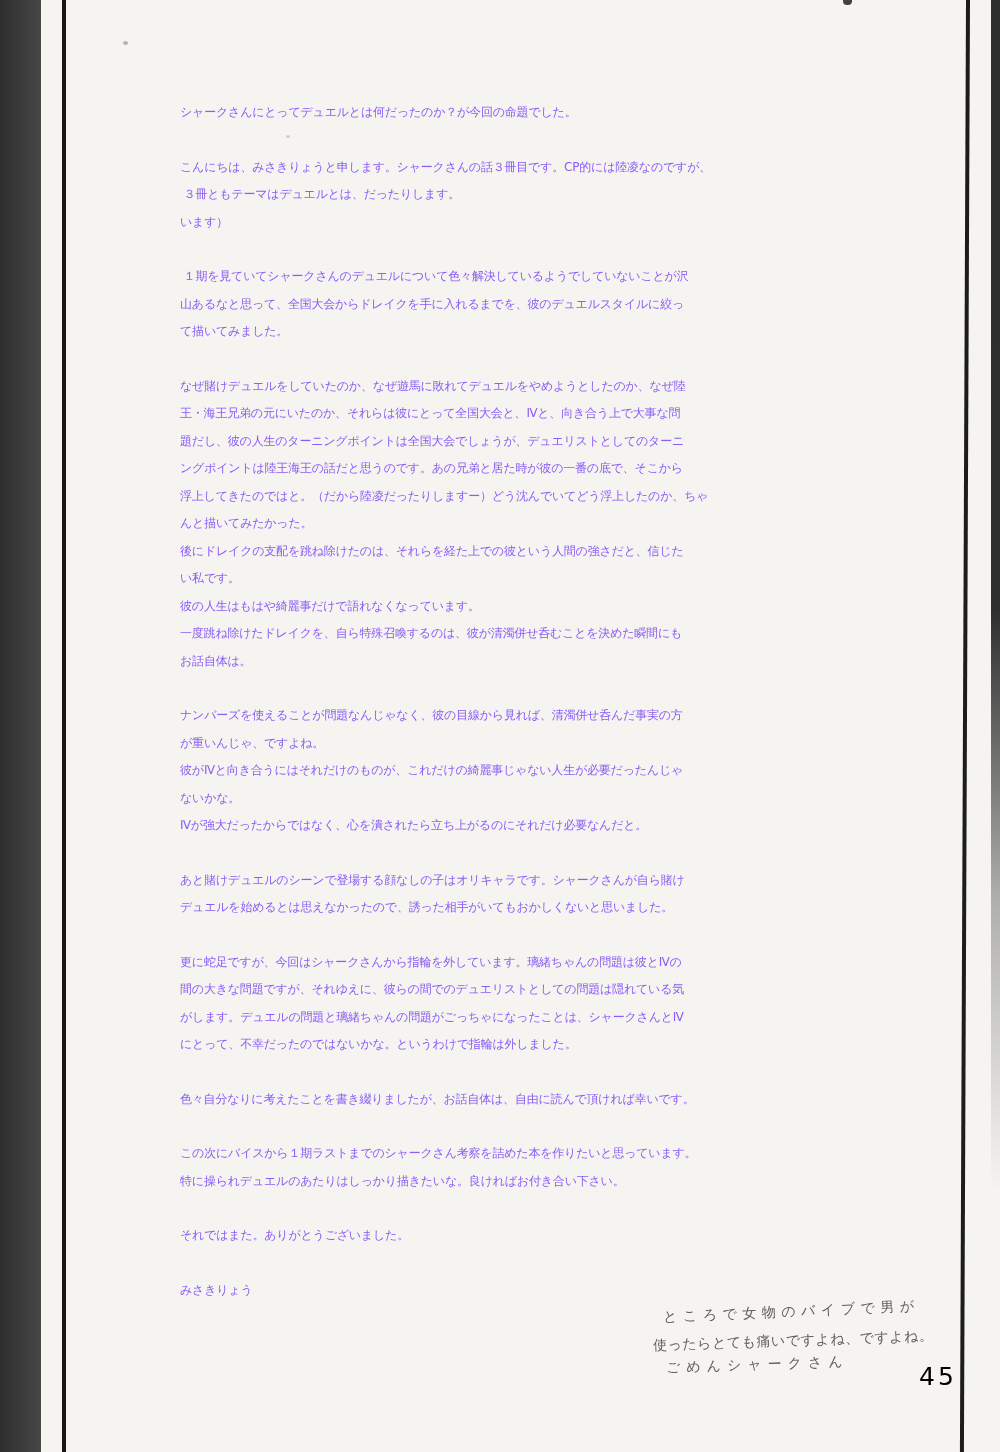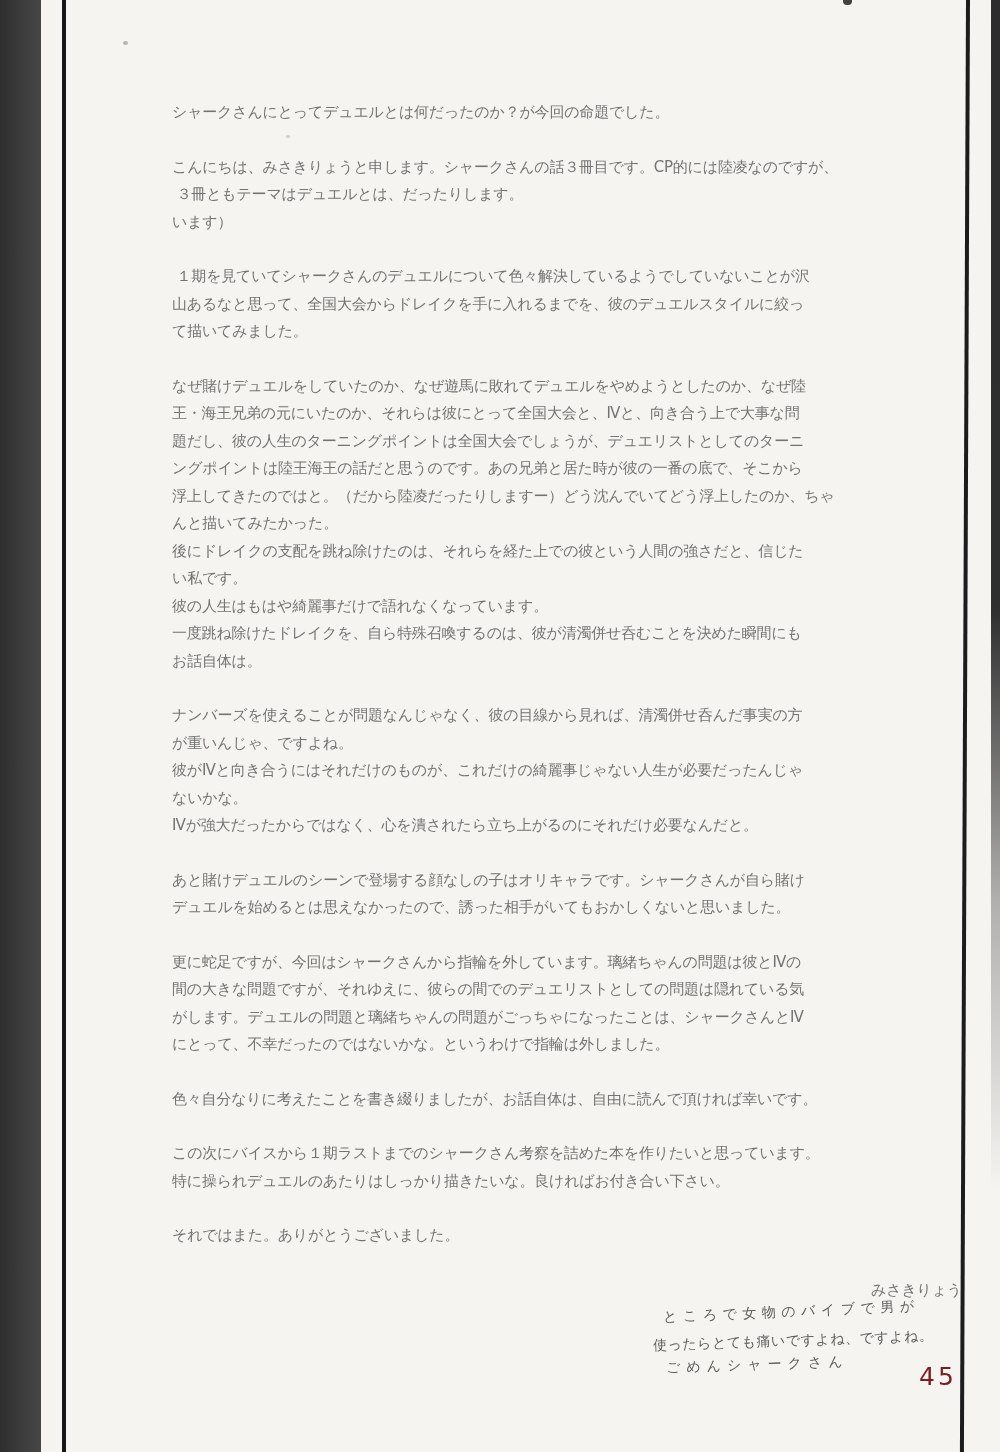--- a/index.html
+++ b/index.html
@@ -43,51 +43,51 @@
       rgba(47,47,47,0.0) 82%);
   }
   
   .speck { position: absolute; background: #222; border-radius: 50%; }
   .speck.s1 { left: 123px; top: 41px;  width: 5px; height: 4px; opacity: .30; }
   .speck.s2 { left: 843px; top: 0;     width: 9px; height: 5px; opacity: .85; border-radius: 0 0 4px 4px; }
   .speck.s3 { left: 286px; top: 135px; width: 4px; height: 3px; opacity: .18; }
 
   
   .body-text {
-    position: absolute; left: 172px; top: 99px;
+    position: absolute; left: 180px; top: 99px;
     width: 790px;
-    color: #737373;
-    font-size: 15px;
+    color: #8b5cf6;
+    font-size: 12px;
     font-weight: 500;
   }
   .block + .block { margin-top: 27px; }
   .line {
     height: 27.5px; line-height: 27.5px;
     white-space: pre;
     letter-spacing: -0.2px;
   }
-  .signature-block { margin-top: 27.5px; text-align: right; }
+  .signature-block { margin-top: 27.5px; }
 
   
   .hand {
     position: absolute;
     color: #4d4d4d;
     font-size: 14px;
     white-space: pre;
     opacity: 0.9;
   }
   .hand.l1 { left: 663px; top: 1303px; letter-spacing: 5.5px; transform: rotate(-2.5deg); }
   .hand.l2 { left: 653px; top: 1332px; letter-spacing: 0.5px; transform: rotate(-2deg); }
   .hand.l3 { left: 666px; top: 1356px; letter-spacing: 6px;   transform: rotate(-2deg); }
 
   
   .page-number {
     position: absolute; left: 919px; top: 1362px;
     font-size: 25px; letter-spacing: 3px;
-    color: #7f1d1d;
+    color: #000000;
   }
 </style>
 </head>
 <body>
 
 <div class="scan">
 
   <div class="binding-shadow"></div>
   <div class="border-left"></div>
   <div class="border-right"></div>

